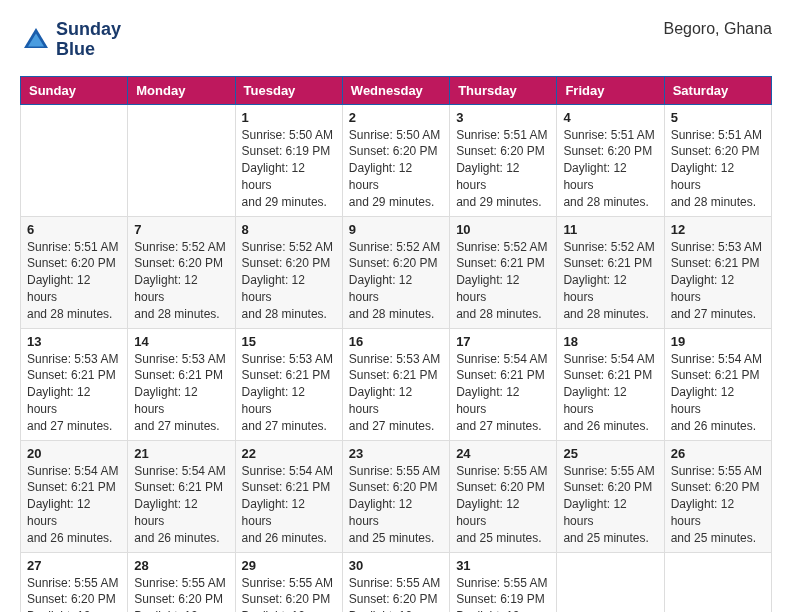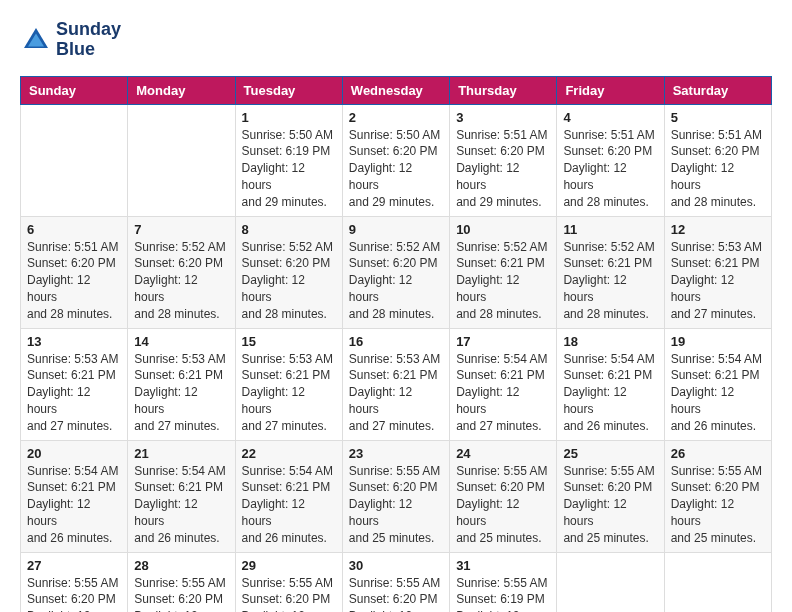--- a/index.html
+++ b/index.html
@@ -98,20 +98,21 @@
     <svg class="logo-icon" viewBox="0 0 40 40">
       <polygon points="20,5 35,30 5,30" fill="#1a5dab"></polygon>
       <polygon points="20,12 30,28 10,28" fill="#4a9de0"></polygon>
     </svg>
     <div class="logo-text">
       <span>Sunday</span>
       <span>Blue</span>
     </div>
   </div>
   <div class="title-block">
+    <div class="location">Begoro, Ghana</div>
   </div>
 </div>
 
 <table class="calendar">
   <thead>
     <tr id="weekday-row">
         <th>Sunday</th>
         <th>Monday</th>
         <th>Tuesday</th>
         <th>Wednesday</th>

